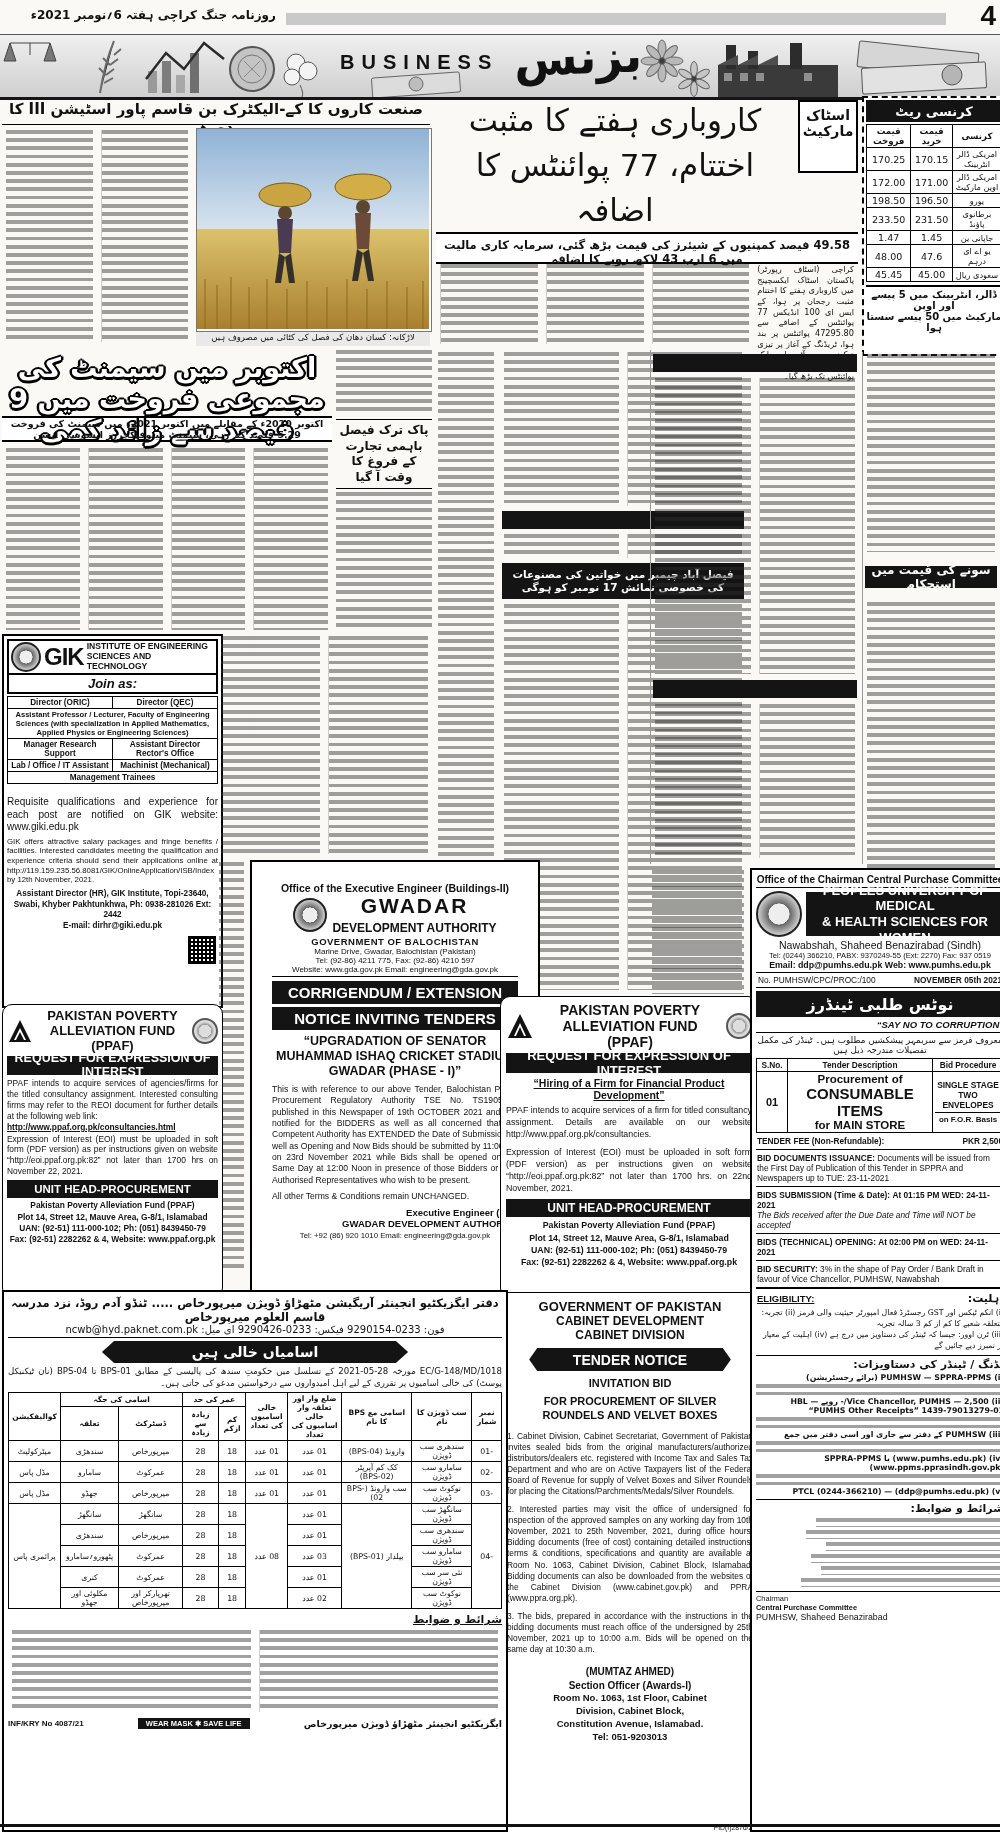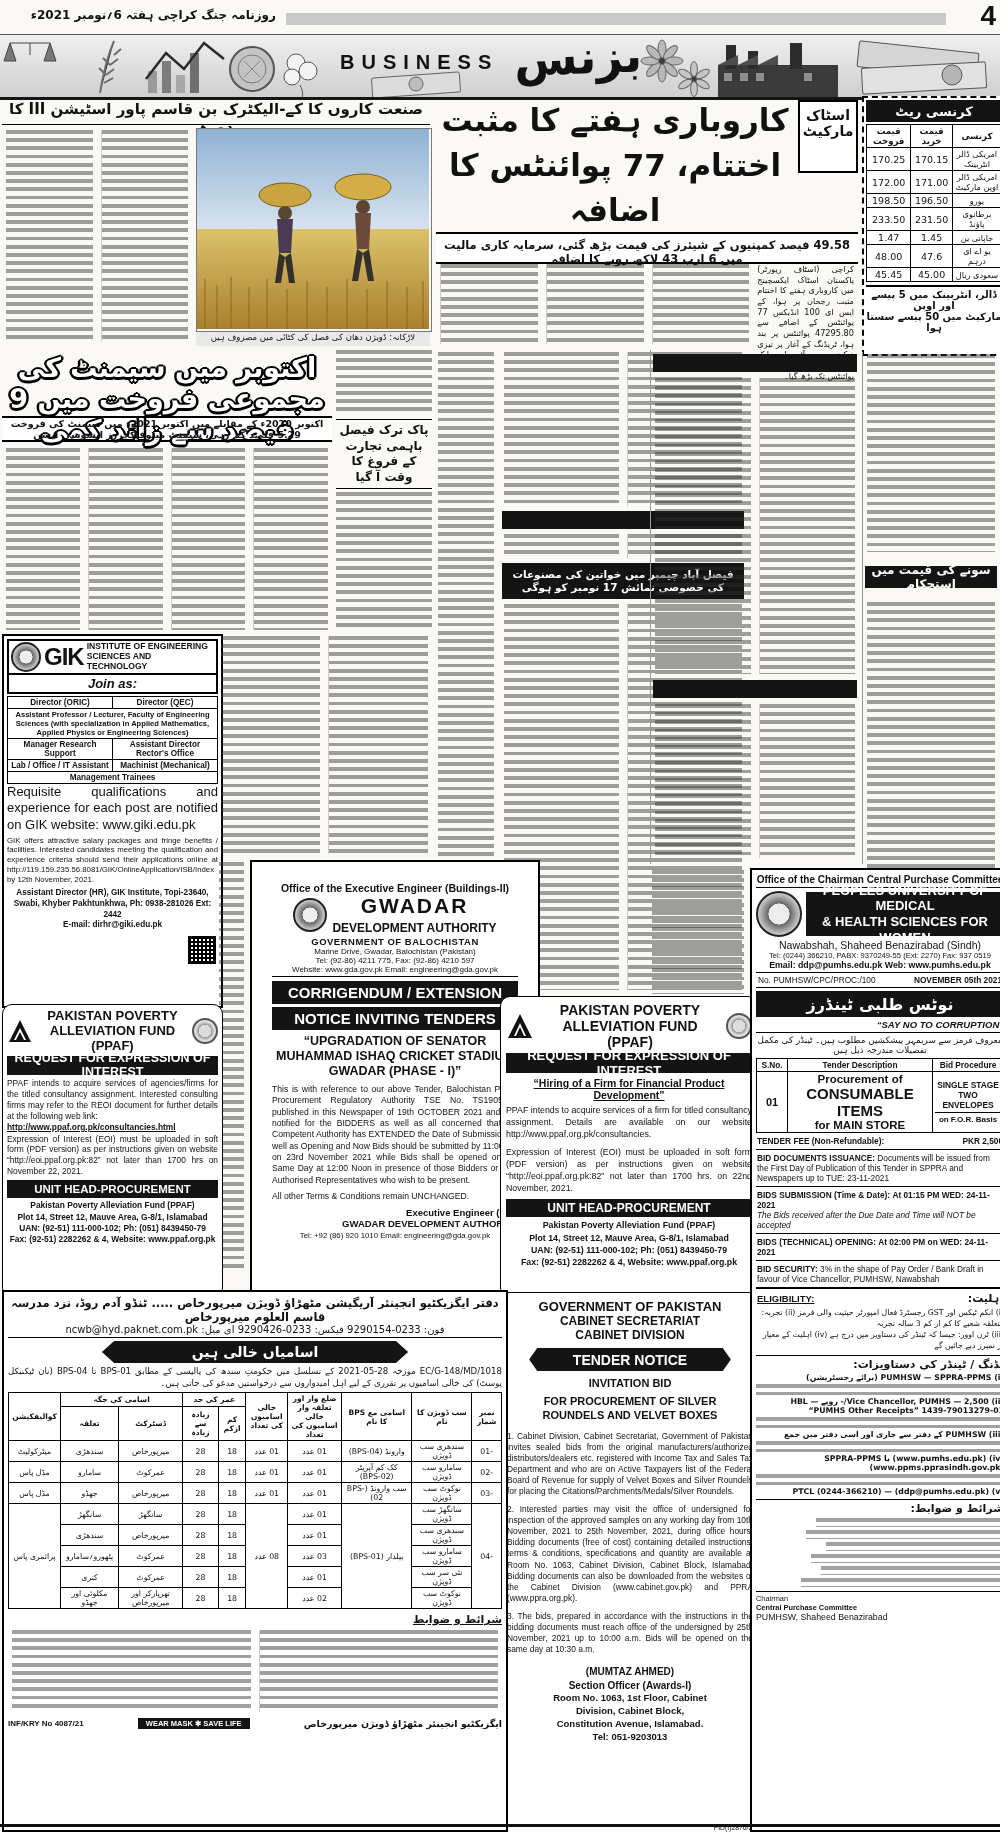--- a/index.html
+++ b/index.html
@@ -152,28 +152,28 @@
         <path d="M82 124 l-4 30 h6 l4 -26 M94 124 l4 30 h-6 l-4 -26" fill="#33302c"></path>
       </g>
     <g>
         <ellipse cx="166" cy="58" rx="28" ry="13" fill="#d3ae46" stroke="#7a5c16"></ellipse>
         <circle cx="166" cy="78" r="7" fill="#5b4632"></circle>
         <path d="M158 84 h16 l-2 36 h-12 Z" fill="#6b4a3a"></path>
         <path d="M160 120 l-5 32 h6 l5 -28 M172 120 l5 32 h-6 l-5 -28" fill="#33302c"></path>
       </g>
   </svg>
 </div>
-<div class="abs ur c" style="left:196px;top:332px;width:234px;height:14px;font-size:8.5px;background:#e9e9e9">لاڑکانہ: ڈویژن دھان کی فصل کی کٹائی میں مصروف ہیں</div>
+<div class="abs ur c" style="left:196px;top:332px;width:234px;height:14px;font-size:8.5px;background:#e9e9e9">لاڑکانہ: کسان دھان کی فصل کی کٹائی میں مصروف ہیں</div>
 
 <div class="abs ur" style="left:436px;top:98px;width:422px;height:248px">
   <div class="abs box2 c" style="right:0;top:2px;width:56px;height:64px;padding-top:5px">
     <div class="b" style="font-size:14px">اسٹاک</div>
     <div class="b" style="font-size:14px">مارکیٹ</div>
   </div>
-  <div class="abs c" style="right:64px;left:0;top:0;height:128px;font-size:31px;line-height:1.45;font-weight:700">کاروباری ہفتے کا مثبت اختتام، 77 پوائنٹس کا اضافہ</div>
+  <div class="abs c" style="right:64px;left:0;top:0;height:128px;font-size:31px;line-height:1.45;font-weight:400">کاروباری ہفتے کا مثبت اختتام، 77 پوائنٹس کا اضافہ</div>
   <div class="abs sub" style="left:0;right:0;top:134px;height:24px;font-size:11.5px;padding-top:4px">49.58 فیصد کمپنیوں کے شیئرز کی قیمت بڑھ گئی، سرمایہ کاری مالیت میں 6 ارب 43 لاکھ روپے کا اضافہ</div>
   <div class="abs" style="left:0;right:0;top:164px;bottom:0">
     <div class="gcols ur">
       <div style="border-left:none">
           <p class="j" style="font-size:8.2px;line-height:1.3">کراچی (اسٹاف رپورٹر) پاکستان اسٹاک ایکسچینج میں کاروباری ہفتے کا اختتام مثبت رجحان پر ہوا، کے ایس ای 100 انڈیکس 77 پوائنٹس کے اضافے سے 47295.80 پوائنٹس پر بند ہوا، ٹریڈنگ کے آغاز پر تیزی دیکھنے میں آئی اور ایک موقع پر 100 انڈیکس 389 پوائنٹس تک بڑھ گیا۔</p>
         </div>
       <div class="gk"></div>
         <div class="gk"></div>
         <div class="gk"></div>
     </div>
@@ -316,21 +316,21 @@
         </tr>
     <tr>
           <td class="b">Lab / Office / IT Assistant</td>
           <td class="b">Machinist (Mechanical)</td>
         </tr>
     <tr>
           <td colspan="2" class="b">Management Trainees</td>
         </tr>
   </tbody>
     </table>
-  <p class="j" style="font-size:13px;line-height:1.25;margin-top:0">Requisite qualifications and experience for each post are notified on GIK website: www.giki.edu.pk</p>
+  <p class="j" style="font-size:10px;line-height:1.25;margin-top:12px">Requisite qualifications and experience for each post are notified on GIK website: www.giki.edu.pk</p>
   <p class="j" style="font-size:7.8px;line-height:1.25;margin-top:3px">GIK offers attractive salary packages and fringe benefits / facilities. Interested candidates meeting the qualification and experience criteria should send their applications online at http://119.159.235.56.8081/GIK/OnlineApplication/ISB/Index by 12th November, 2021.</p>
   <div class="b c" style="font-size:8.2px;margin-top:4px;line-height:1.3">
     <div>Assistant Director (HR), GIK Institute, Topi-23640,</div>
     <div>Swabi, Khyber Pakhtunkhwa, Ph: 0938-281026 Ext: 2442</div>
     <div>E-mail: dirhr@giki.edu.pk</div>
   </div>
   <div class="qr abs" style="right:5px;bottom:42px"></div>
 </div>
 
 <div class="abs" style="left:217px;top:634px;width:215px;height:222px">
@@ -418,21 +418,21 @@
   <div class="b c" style="font-size:8.8px;line-height:1.4;margin-top:2px">
     <div>Pakistan Poverty Alleviation Fund (PPAF)</div>
     <div>Plot 14, Street 12, Mauve Area, G-8/1, Islamabad</div>
     <div>UAN: (92-51) 111-000-102; Ph: (051) 8439450-79</div>
     <div>Fax: (92-51) 2282262 &amp; 4, Website: www.ppaf.org.pk</div>
   </div>
 </div>
 
 <div class="abs box1" style="left:500px;top:1292px;width:246px;height:528px;padding:6px">
   <div class="b c" style="font-size:13px">GOVERNMENT OF PAKISTAN</div>
-  <div class="b c" style="font-size:12px">CABINET SECRETARIAT</div>
+  <div class="b c" style="font-size:12px">CABINET DEVELOPMENT</div>
   <div class="b c" style="font-size:12px">CABINET DIVISION</div>
   <div class="bar pointed" style="height:23px;font-size:14px;width:82%;margin:6px auto 0">TENDER NOTICE</div>
   <div class="b c" style="font-size:11px;margin-top:6px">INVITATION BID</div>
   <div class="b c" style="font-size:11px;margin:6px auto 0;width:85%;line-height:1.25">FOR PROCUREMENT OF SILVER ROUNDELS AND VELVET BOXES</div>
   <p class="j" style="font-size:8.4px;line-height:1.32;margin-top:8px">1. Cabinet Division, Cabinet Secretariat, Government of Pakistan invites sealed bids from the original manufacturers/authorized distributors/dealers etc. registered with Income Tax and Sales Tax Department and who are on Active Taxpayers list of the Federal Board of Revenue for supply of Velvet Boxes and Silver Roundels for placing the Citations/Parchments/Medals/Silver Roundels.</p>
   <p class="j" style="font-size:8.4px;line-height:1.32;margin-top:7px">2. Interested parties may visit the office of undersigned for inspection of the approved samples on any working day from 10th November, 2021 to 25th November, 2021, during office hours. Bidding documents (free of cost) containing detailed instructions, terms &amp; conditions, specifications and quantity are available at Room No. 1063, Cabinet Division, Cabinet Block, Islamabad. Bidding documents can also be downloaded from the websites of the Cabinet Division (www.cabinet.gov.pk) and PPRA (www.ppra.org.pk).</p>
   <p class="j" style="font-size:8.4px;line-height:1.32;margin-top:7px">3. The bids, prepared in accordance with the instructions in the bidding documents must reach office of the undersigned by 25th November, 2021 up to 10:00 a.m. Bids will be opened on the same day at 10:30 a.m.</p>
   <div class="c" style="margin-top:10px;line-height:1.35">
     <div class="b" style="font-size:10px">(MUMTAZ AHMED)</div>
     <div class="b" style="font-size:10px">Section Officer (Awards-I)</div>

